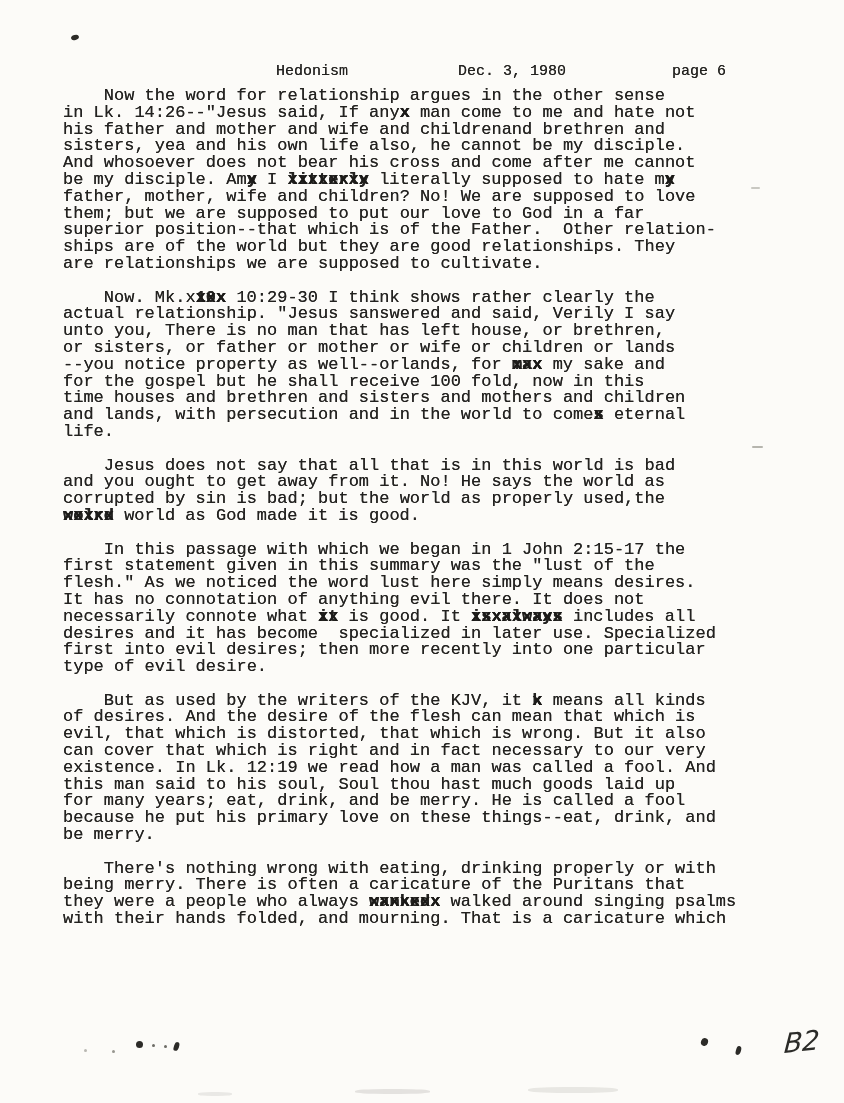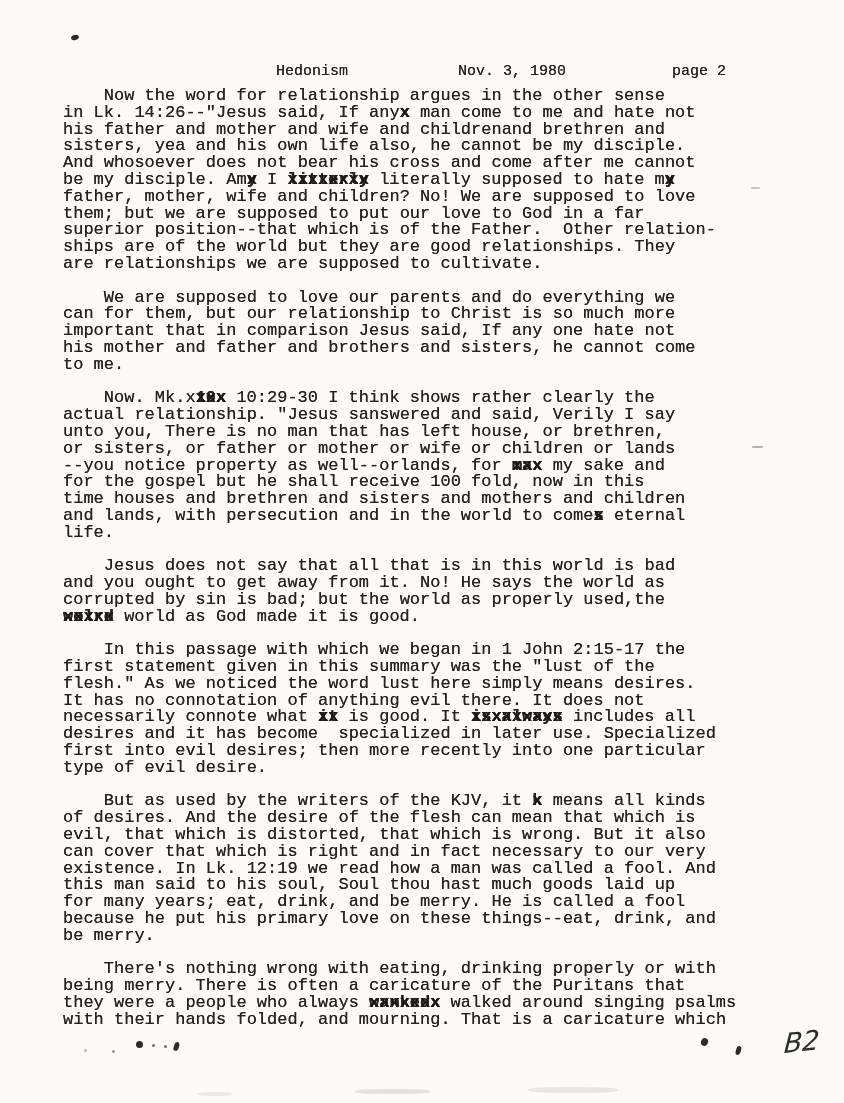--- a/index.html
+++ b/index.html
@@ -88,39 +88,35 @@
   .smudge-2 { left: 355px; top: 1089px; width: 75px; height: 5px; background: rgba(120,118,110,0.18); }
   .smudge-3 { left: 528px; top: 1087px; width: 90px; height: 6px; background: rgba(120,118,110,0.15); }
 </style>
 </head>
 <body>
 
 <div class="page">
 
   <header class="doc-header">
     <span class="h-title">Hedonism</span>
-    <span class="h-date">Nov. 3, 1980</span>
-    <span class="h-page">page 2</span>
+    <span class="h-date">Dec. 3, 1980</span>
+    <span class="h-page">page 6</span>
   </header>
 
   <main class="doc-body"><div class="paragraph">    Now the word for relationship argues in the other sense
 in Lk. 14:26--"Jesus said, If any<span class="ov" data-over="x">x</span> man come to me and hate not
 his father and mother and wife and childrenand brethren and
 sisters, yea and his own life also, he cannot be my disciple.
 And whosoever does not bear his cross and come after me cannot
 be my disciple. Am<span class="ov" data-over="x">y</span> I <span class="ov" data-over="x">l</span><span class="ov" data-over="x">i</span><span class="ov" data-over="x">t</span><span class="ov" data-over="x">t</span><span class="ov" data-over="x">e</span><span class="ov" data-over="x">r</span><span class="ov" data-over="x">l</span><span class="ov" data-over="x">y</span> literally supposed to hate m<span class="ov" data-over="x">y</span>
 father, mother, wife and children? No! We are supposed to love
 them; but we are supposed to put our love to God in a far
 superior position--that which is of the Father.  Other relation-
 ships are of the world but they are good relationships. They
-are relationships we are supposed to cultivate.</div><div class="paragraph">    We are supposed to love our parents and do everything we
-can for them, but our relationship to Christ is so much more
-important that in comparison Jesus said, If any one hate not
-his mother and father and brothers and sisters, he cannot come
-to me.</div><div class="paragraph">    Now. Mk.x<span class="ov" data-over="x">1</span><span class="ov" data-over="x">0</span><span class="ov" data-over="x">x</span> 10:29-30 I think shows rather clearly the
+are relationships we are supposed to cultivate.</div><div class="paragraph">    Now. Mk.x<span class="ov" data-over="x">1</span><span class="ov" data-over="x">0</span><span class="ov" data-over="x">x</span> 10:29-30 I think shows rather clearly the
 actual relationship. "Jesus sanswered and said, Verily I say
 unto you, There is no man that has left house, or brethren,
 or sisters, or father or mother or wife or children or lands
 --you notice property as well--orlands, for <span class="ov" data-over="x">m</span><span class="ov" data-over="x">a</span><span class="ov" data-over="x">x</span> my sake and
 for the gospel but he shall receive 100 fold, now in this
 time houses and brethren and sisters and mothers and children
 and lands, with persecution and in the world to come<span class="ov" data-over="x">s</span> eternal
 life.</div><div class="paragraph">    Jesus does not say that all that is in this world is bad
 and you ought to get away from it. No! He says the world as
 corrupted by sin is bad; but the world as properly used,the

